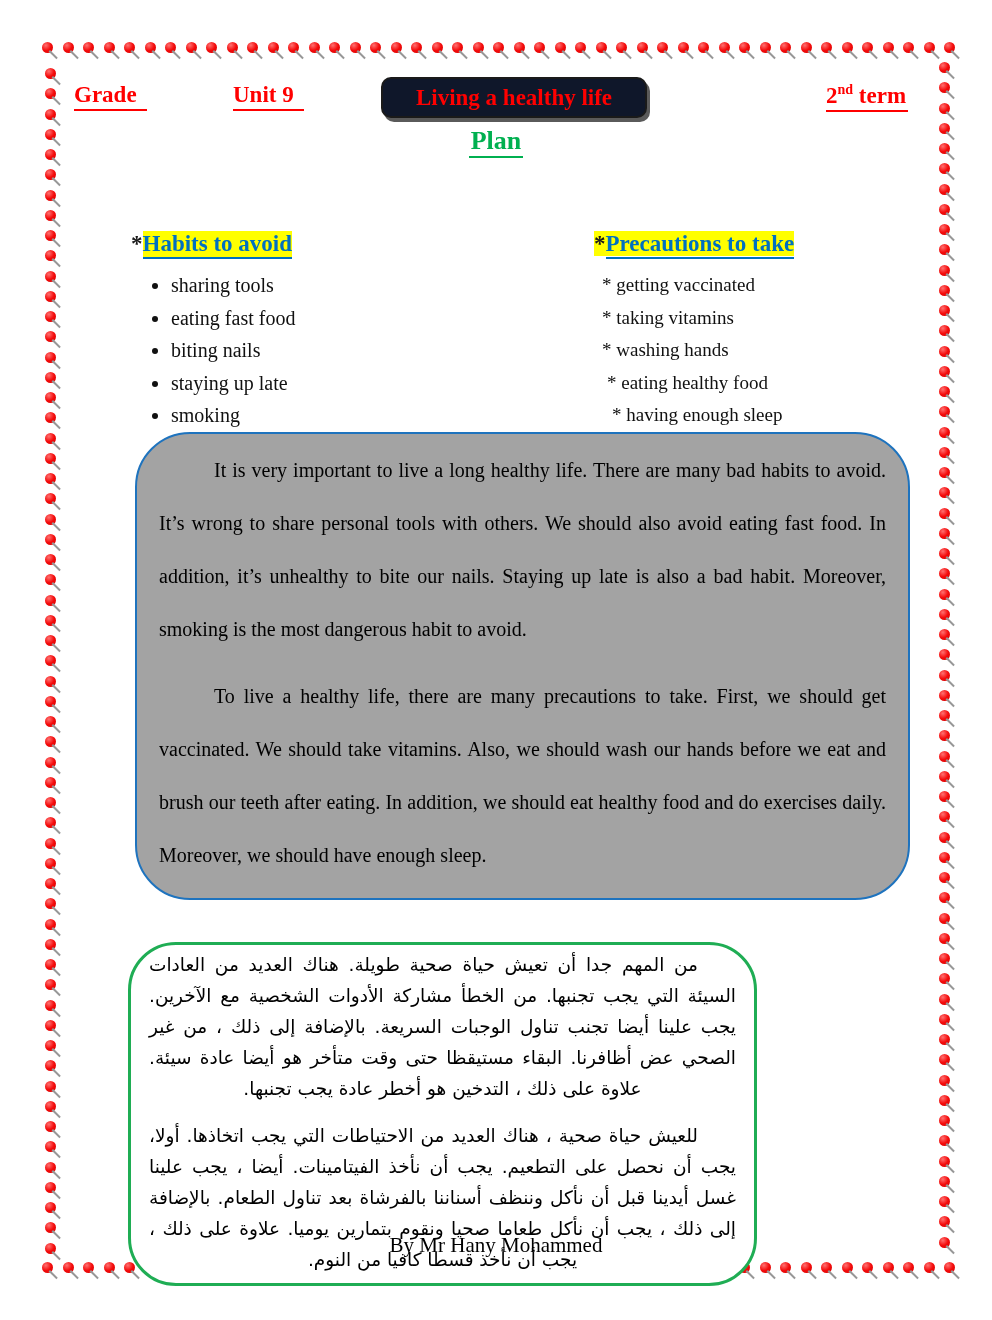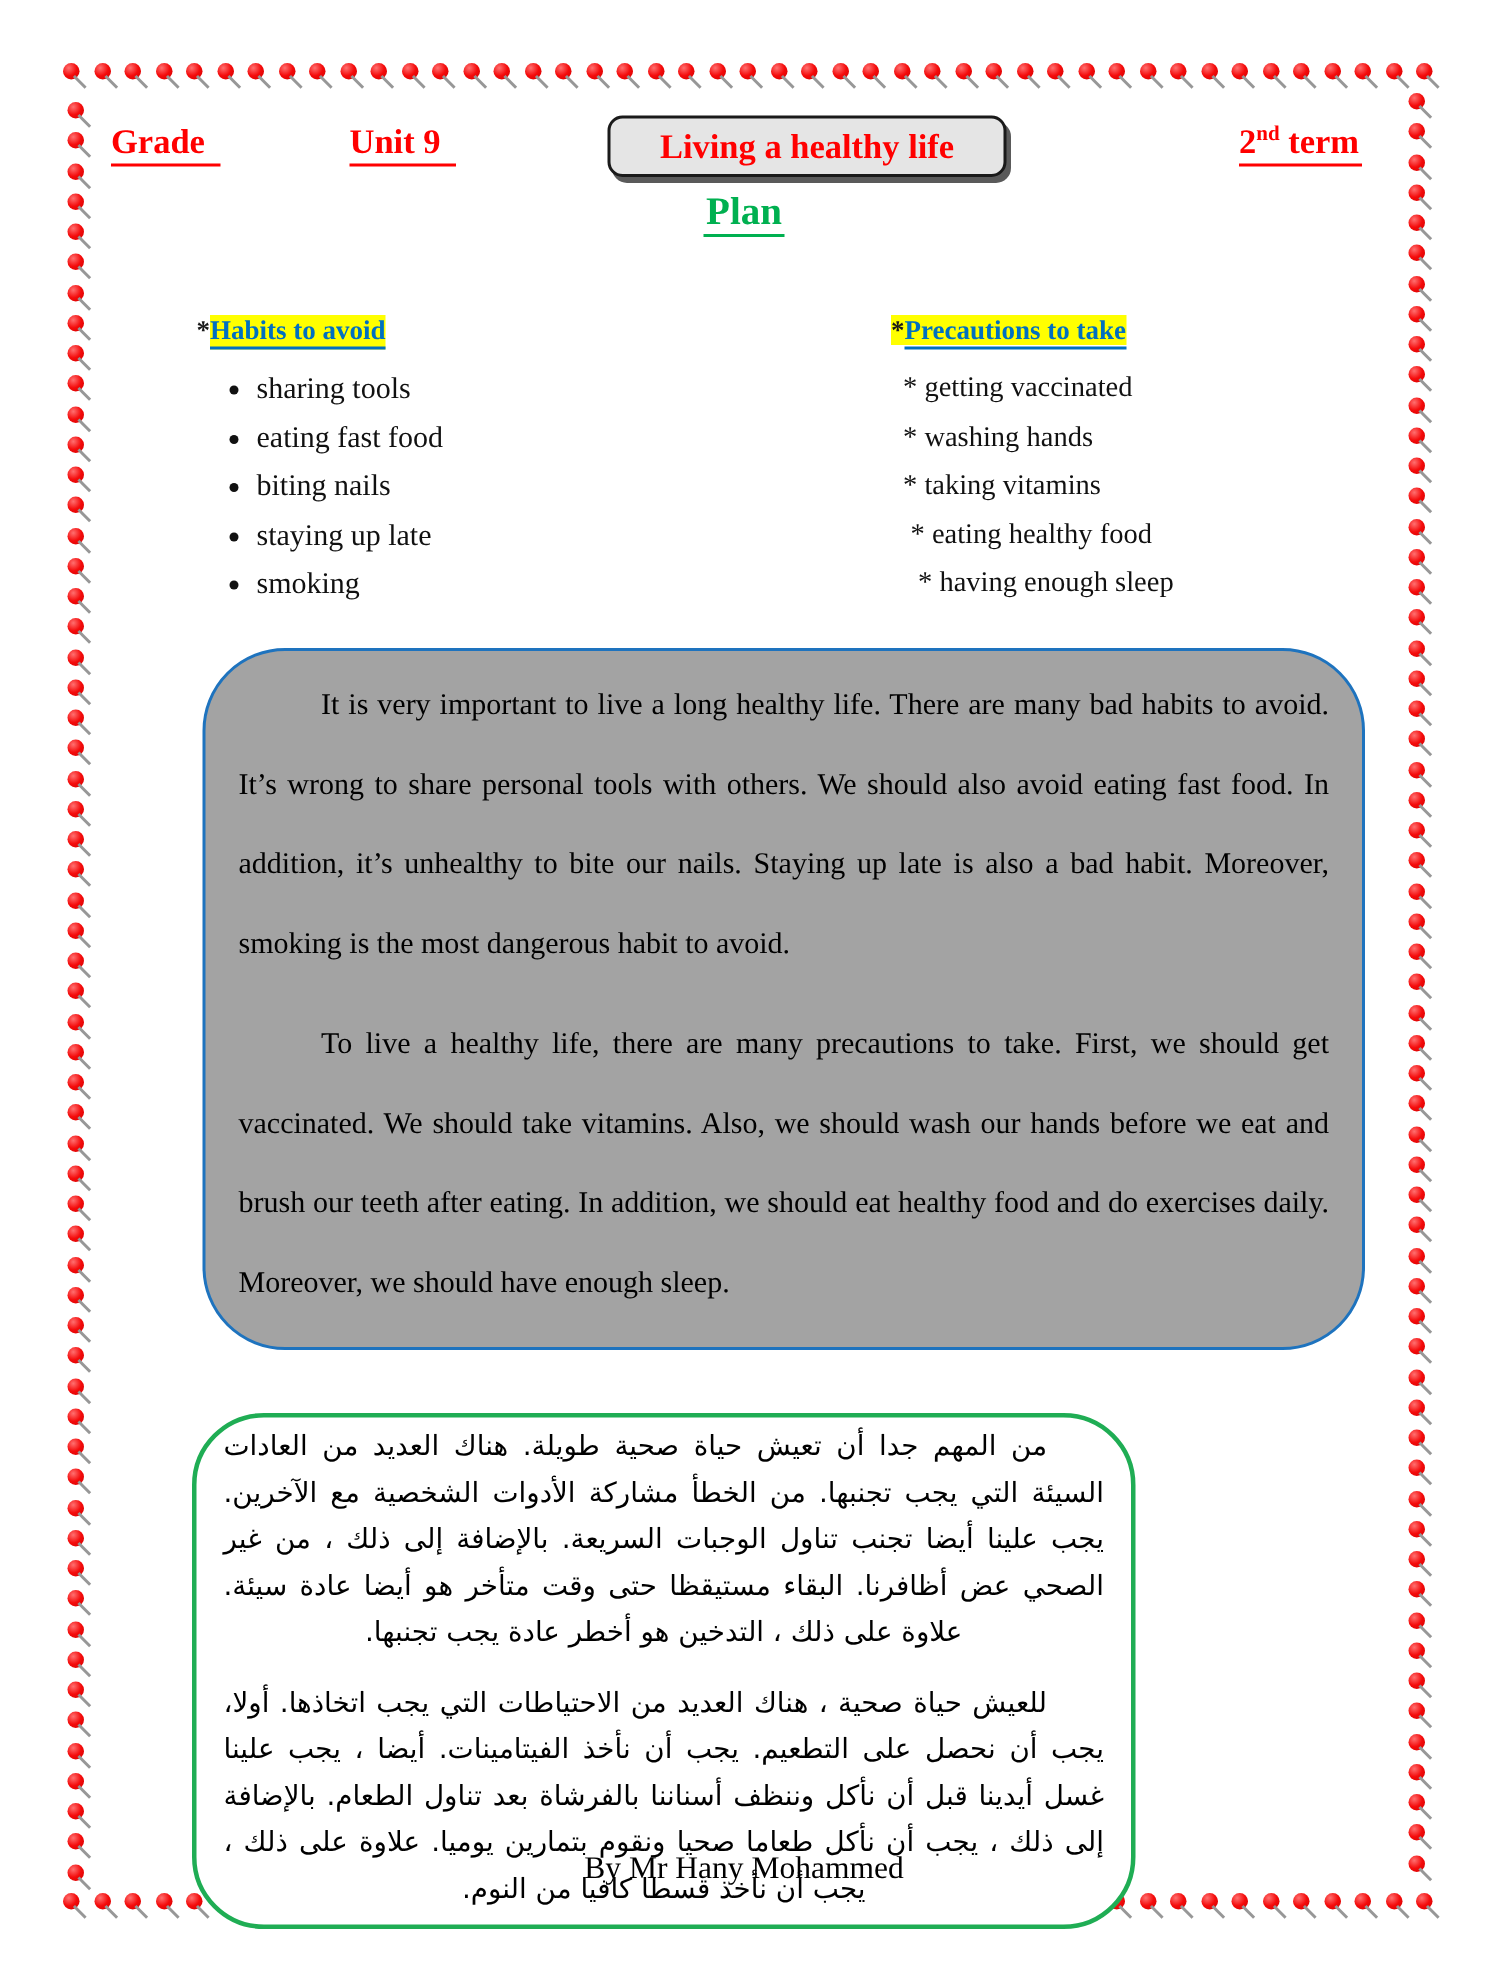--- a/index.html
+++ b/index.html
@@ -20,30 +20,30 @@
   .pin::after  { content:''; position:absolute; left:8px; top:8px; width:11px; height:1.7px;
                  background:#979797; transform:rotate(45deg); transform-origin:0 0; }
 
   
   .red-head { position:absolute; color:#ff0000; font-weight:bold; font-size:23px;
               border-bottom:2.5px solid #ff0000; padding:0 10px 1px 0; }
   .h-grade { left:74px;  top:82px; }
   .h-unit  { left:233px; top:82px; }
   .h-term  { left:826px; top:82px; padding-right:2px; }
   .h-term sup { font-size:14px; }
-  .title-box { position:absolute; left:405px; top:77px; width:266px; height:41px;
-               background:#e5e5e5; border:2.5px solid #1a1a1a; border-radius:10px;
+  .title-box { position:absolute; left:381px; top:77px; width:266px; height:41px;
+               background:#0f172a; border:2.5px solid #1a1a1a; border-radius:10px;
                box-shadow:3px 4px 0 #5a5a5a; display:flex; align-items:center; justify-content:center;text-align:right; }
   .title-box span { color:#ff0000; font-weight:bold; font-size:23px; }
   .plan-wrap { position:absolute; left:0; right:0; top:126px; text-align:center; }
   .plan-wrap span { color:#00b050; font-weight:bold; font-size:26px;
                     border-bottom:2.5px solid #00b050; padding:0 2px 1px 2px; }
 
   
-  .list-heading { font-size:18px; font-weight:bold; white-space:nowrap; }
+  .list-heading { font-size:23px; font-weight:bold; white-space:nowrap;margin-top:21px; }
   .h-marker { color:#1a1a1a; }
   .hl { background:#ffff00; color:#0070c0; }
   .hl-underline { border-bottom:2.5px solid #0070c0; padding-bottom:1px; }
   .col-habits { position:absolute; left:131px; top:210px; width:340px; }
   .col-habits ul { margin:12px 0 0 40px; padding:0; }
   .col-habits li { font-size:20px; line-height:32.5px; color:#111; }
   .col-prec { position:absolute; left:594px; top:210px; width:320px; }
   .prec-items { margin-top:12px; }
   .prec-items div { font-size:19px; line-height:32.5px; color:#111; padding-left:8px; }
   .prec-items div:nth-child(4) { padding-left:13px; }
@@ -308,22 +308,22 @@
       <li>biting nails</li>
       <li>staying up late</li>
       <li>smoking</li>
     </ul>
   </div>
 
   <div class="col-prec">
     <div class="list-heading"><span class="hl"><span class="h-marker">*</span><span class="hl-underline">Precautions to take</span></span></div>
     <div class="prec-items">
       <div>* getting vaccinated</div>
+      <div>* taking vitamins</div>
       <div>* washing hands</div>
-      <div>* taking vitamins</div>
       <div>* eating healthy food</div>
       <div>* having enough sleep</div>
     </div>
   </div>
 
   <div class="en-box">
     <p>It is very important to live a long healthy life. There are many bad habits to avoid. It’s wrong to share personal tools with others. We should also avoid eating fast food. In addition, it’s unhealthy to bite our nails. Staying up late is also a bad habit. Moreover, smoking is the most dangerous habit to avoid.</p>
     <p>To live a healthy life, there are many precautions to take. First, we should get vaccinated. We should take vitamins. Also, we should wash our hands before we eat and brush our teeth after eating. In addition, we should eat healthy food and do exercises daily. Moreover, we should have enough sleep.</p>
   </div>
 

